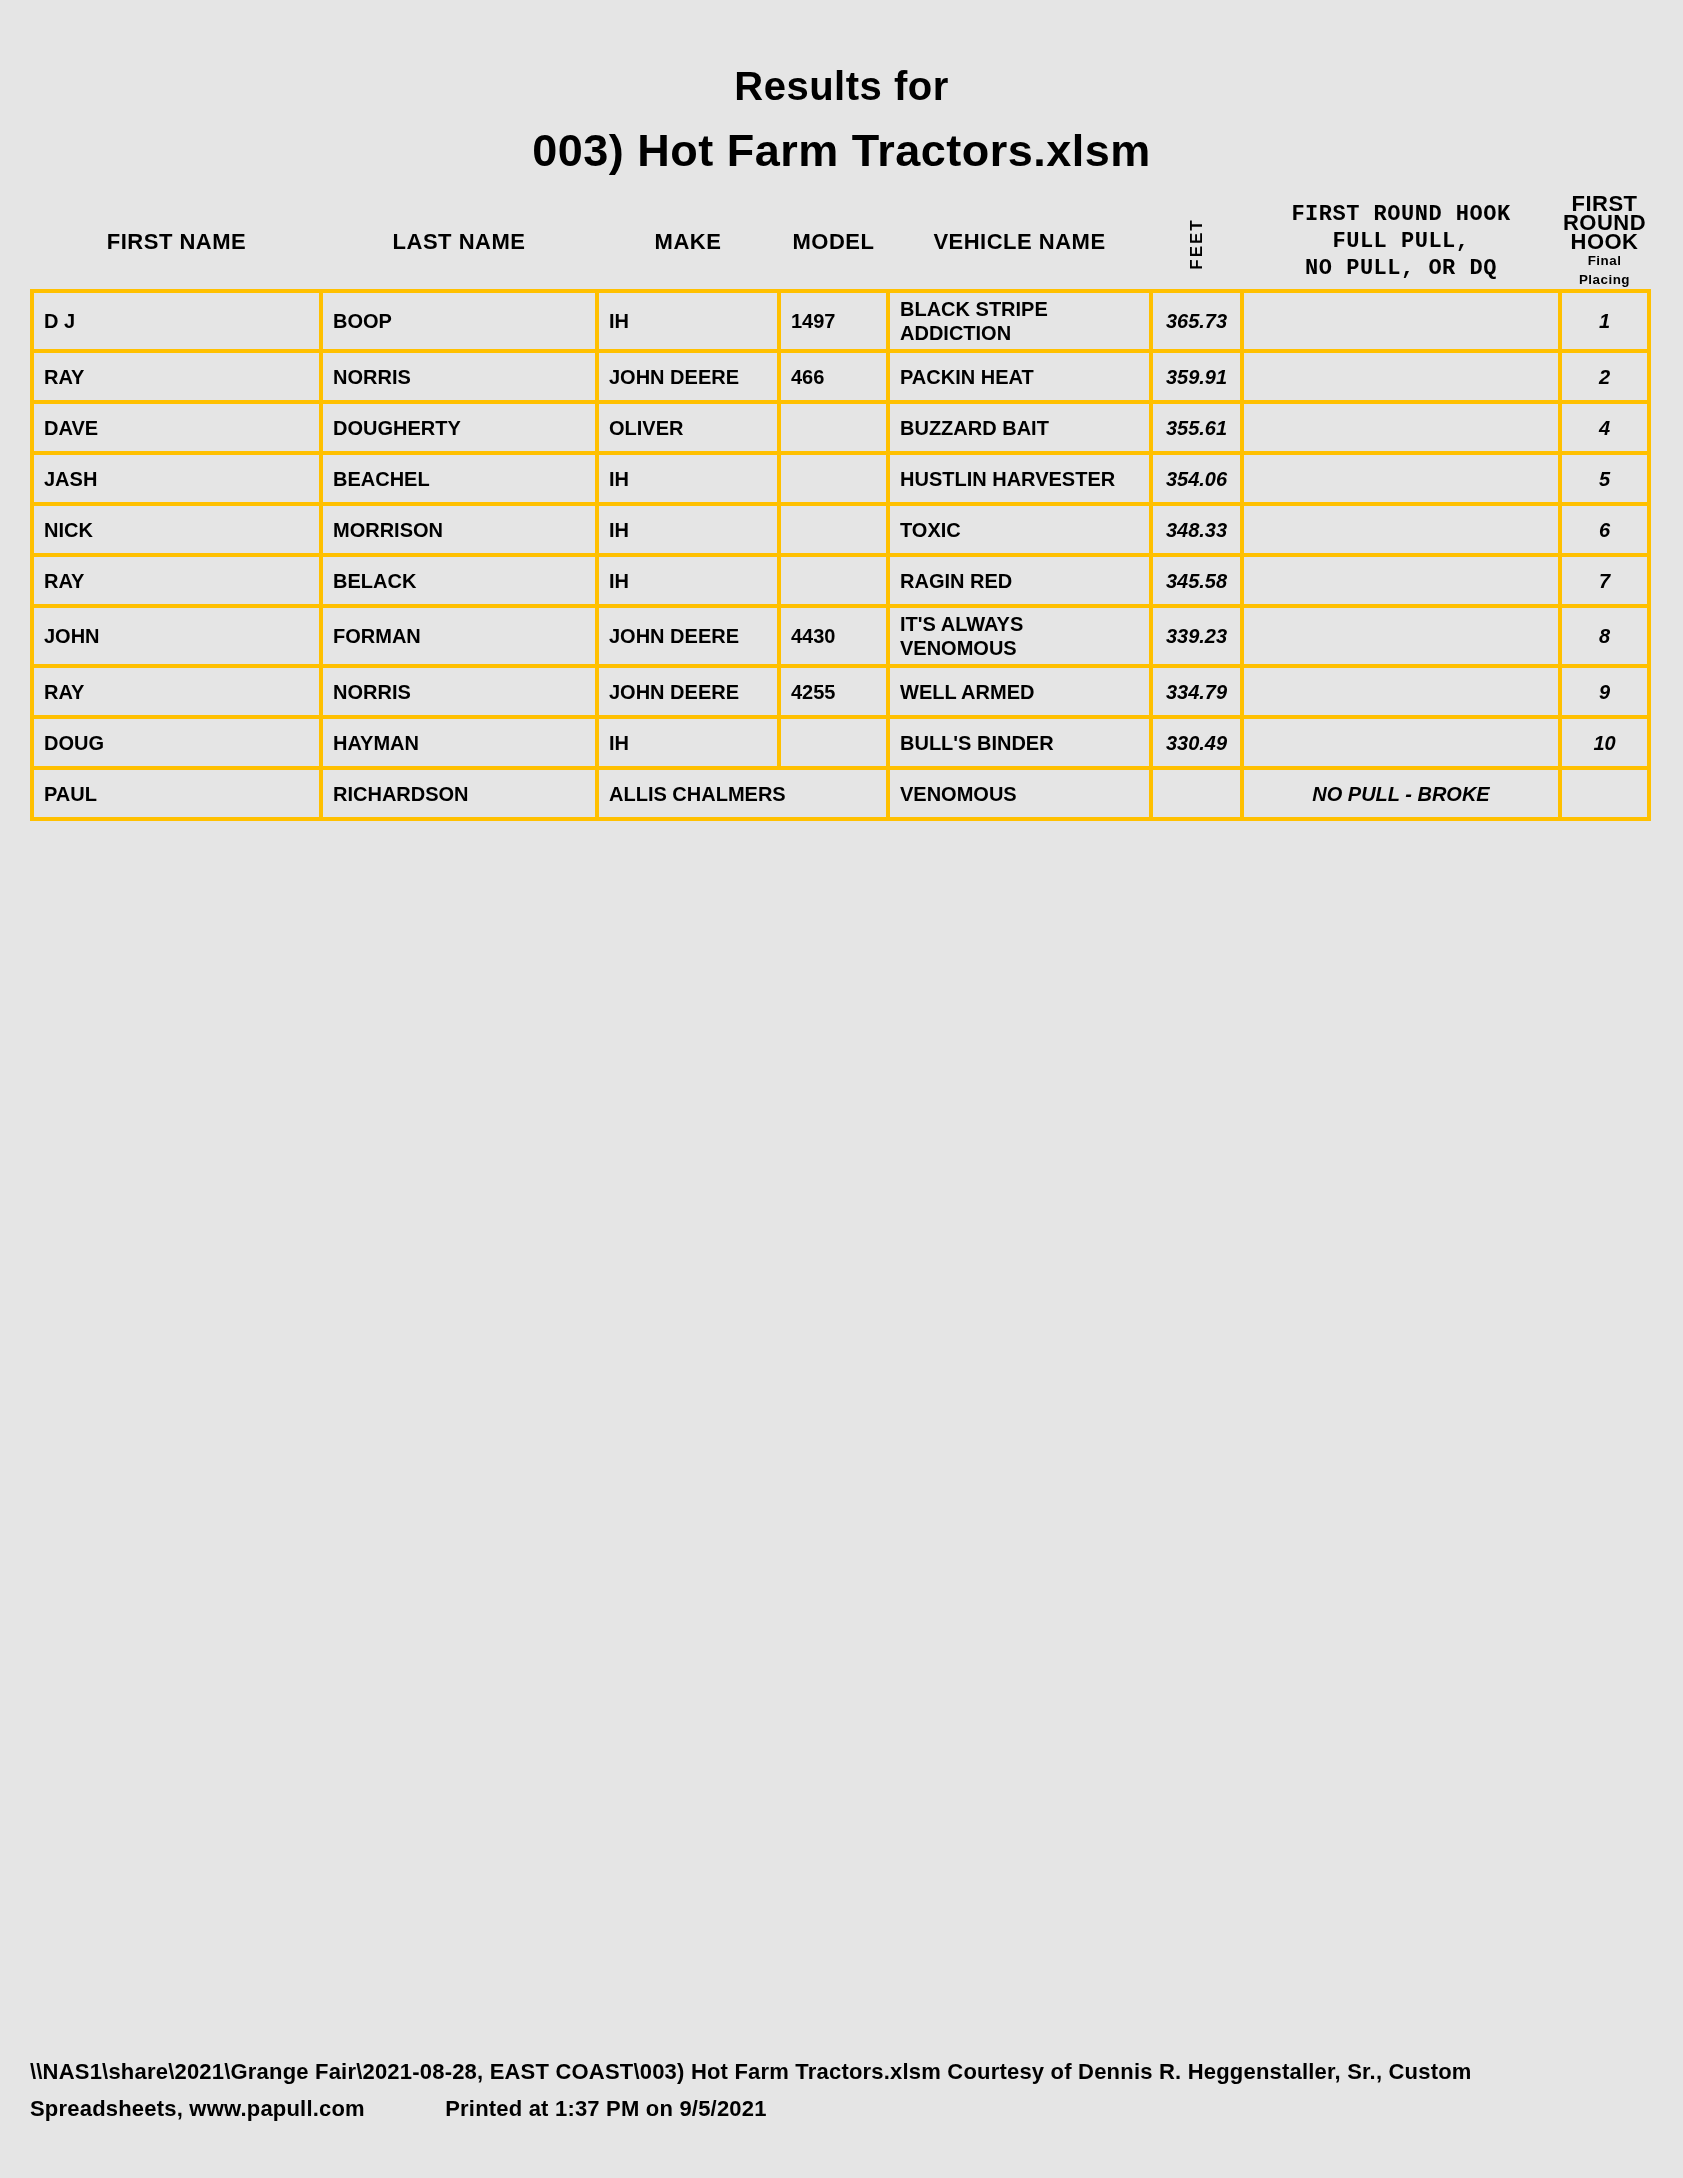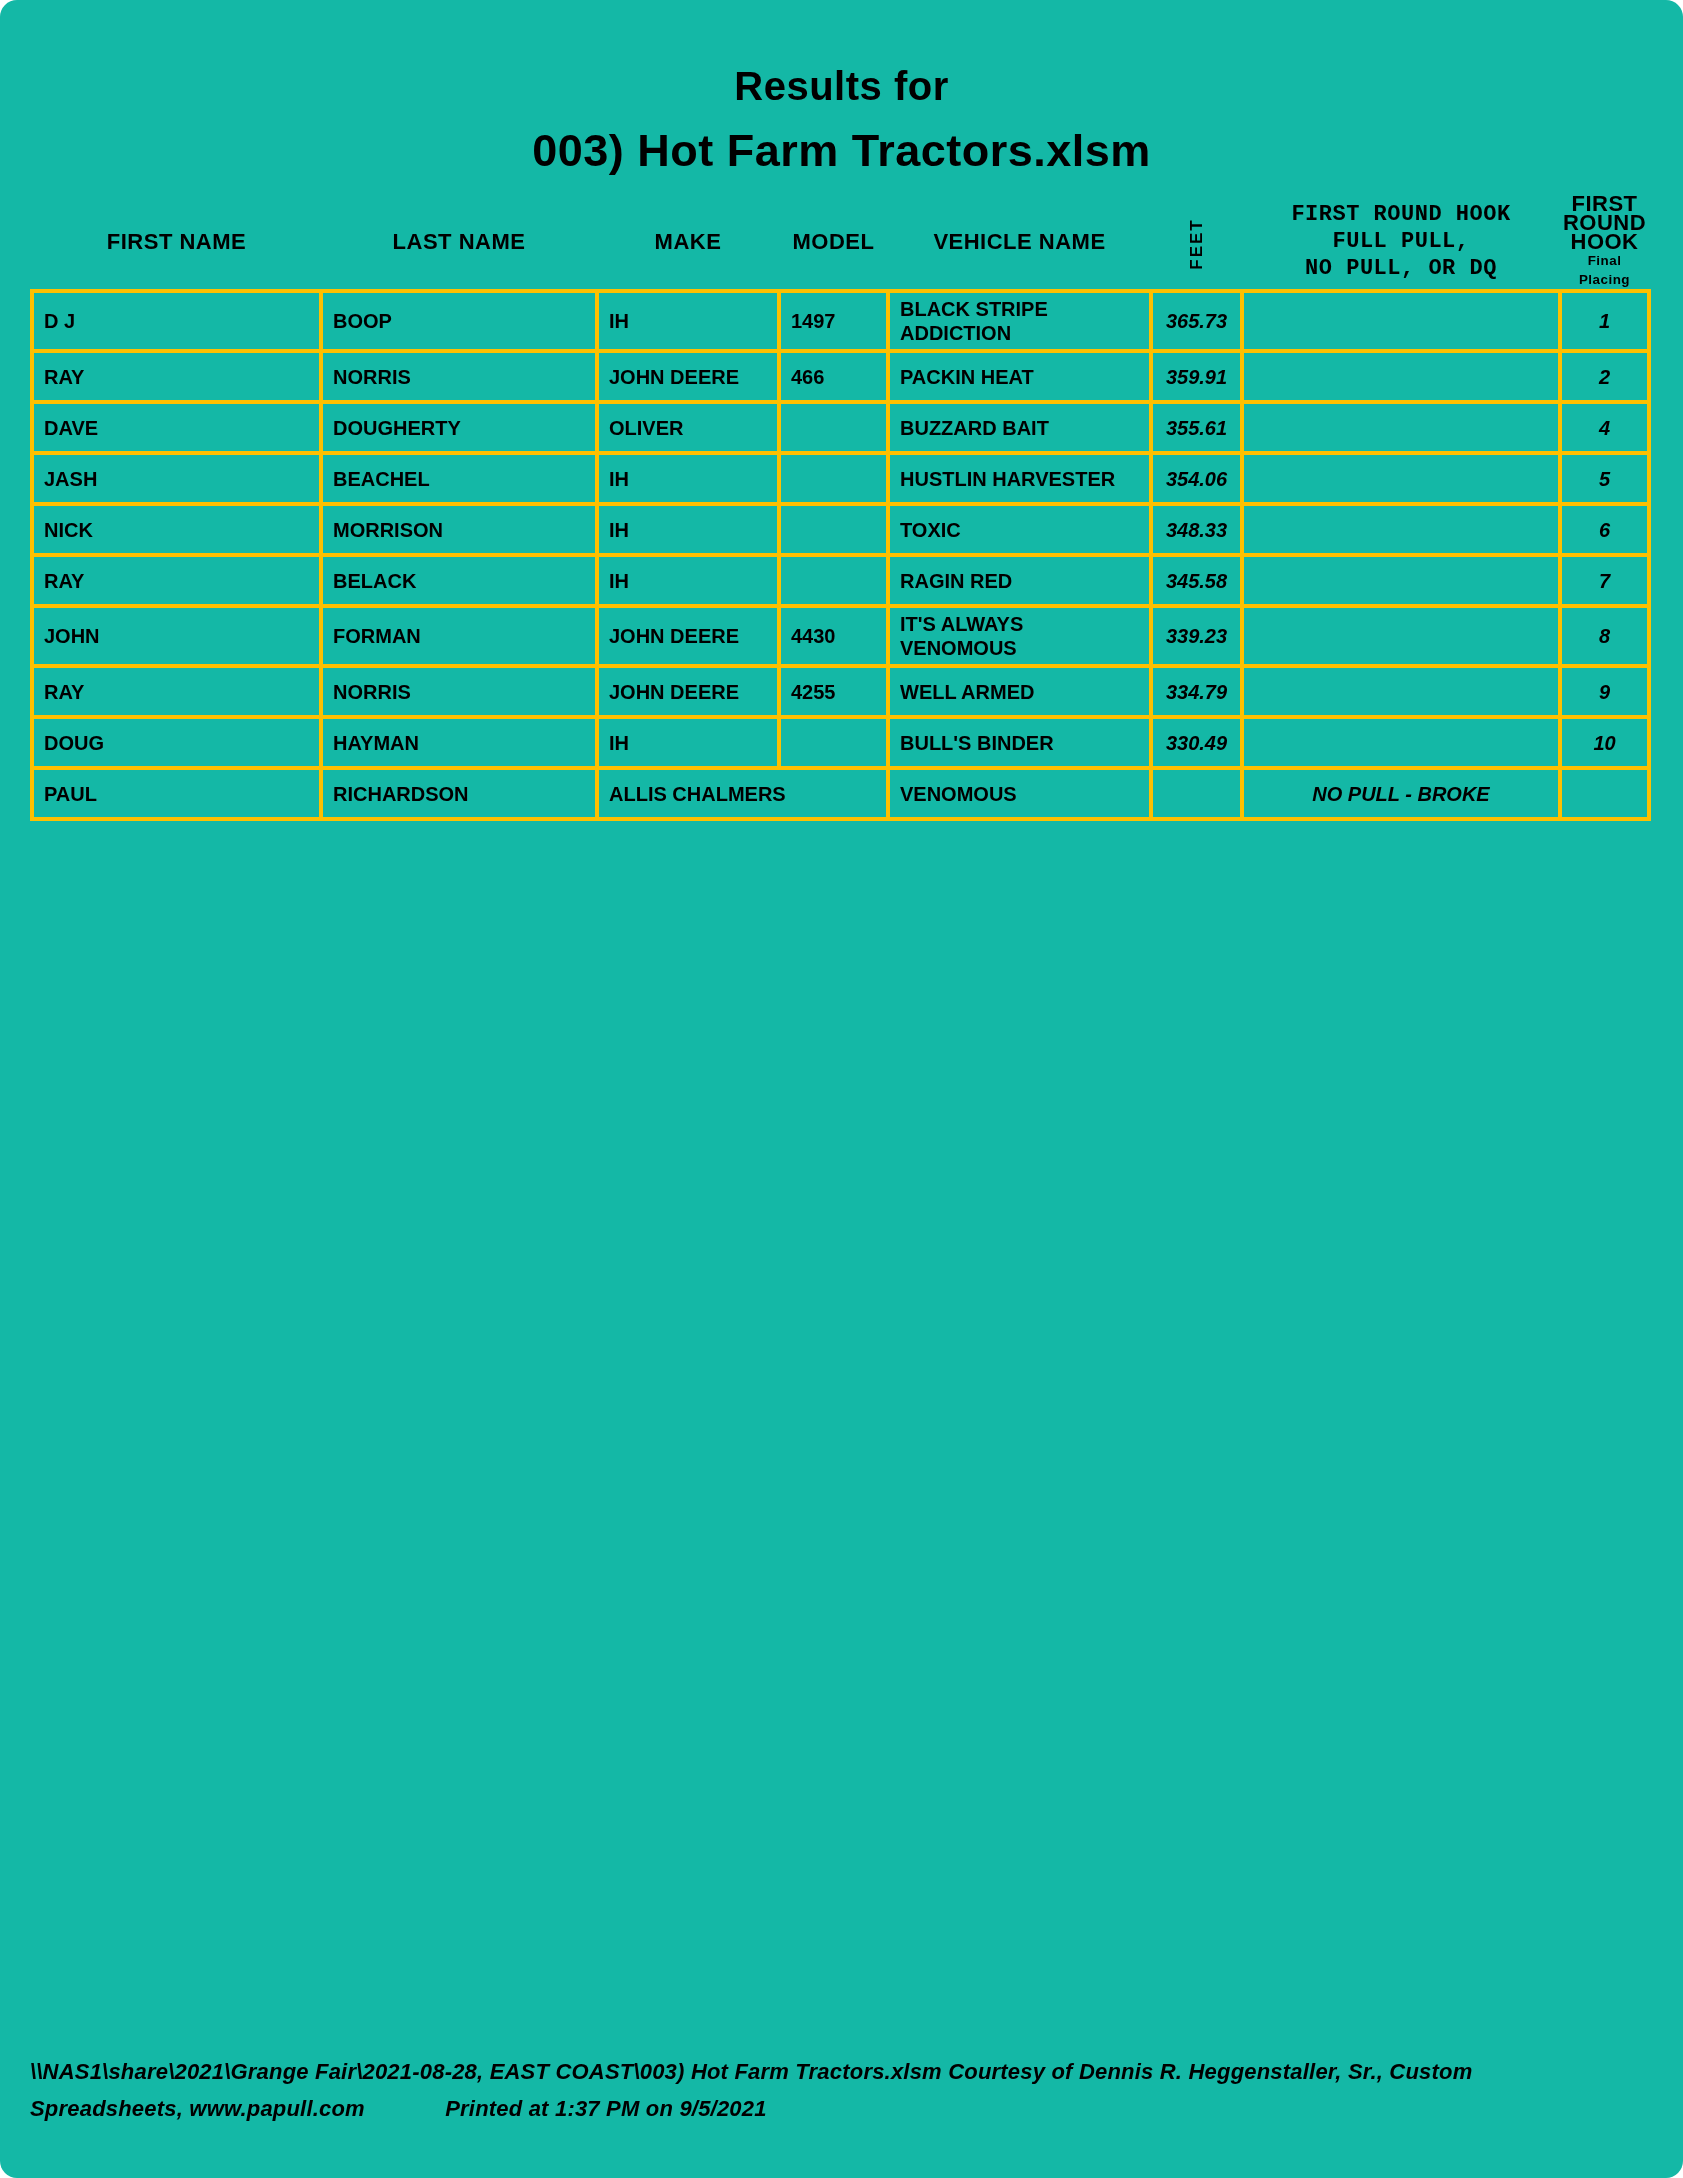--- a/index.html
+++ b/index.html
@@ -1,25 +1,24 @@
 <!DOCTYPE html>
 <html><head>
 <meta charset="utf-8">
 <style>
   * { margin:0; padding:0; box-sizing:border-box; }
   html, body { background:#ffffff; }
   .page {
     position:relative;
     width:1683px; height:2178px;
-    background:#14b8a6;
+    background:#e5e5e5;
     color:#000000;
     font-family:"Liberation Sans", sans-serif;
     font-weight:bold;
     overflow:hidden;
-    border-radius:17px;
   }
   .titles { position:absolute; top:61px; left:0; width:1683px; text-align:center; }
   .title-line1 { font-size:40px; line-height:51px; letter-spacing:0.5px; }
   .title-line2 { font-size:45px; line-height:61px; margin-top:8px; letter-spacing:0.5px; }
 
   table.results {
     position:absolute; left:30px; top:194px;
     width:1618px;
     border-collapse:collapse;
     table-layout:fixed;
@@ -53,21 +52,20 @@
     padding:4px 8px 4px 10px;
     line-height:24px;
     overflow:hidden;
   }
   table.results tbody td.c { text-align:center; padding:4px 2px;font-style:italic; }
 
   .footer {
     position:absolute; left:30px; top:2053px; width:1632px;
     font-size:22px; line-height:37px; letter-spacing:0.2px;
     white-space:nowrap;
-    font-style:italic;
   }
   .footer .printed { display:inline-block; margin-left:74px; }
 </style>
 </head>
 <body>
 
 <div class="page">
 
   <div class="titles">
     <div class="title-line1">Results for</div>

